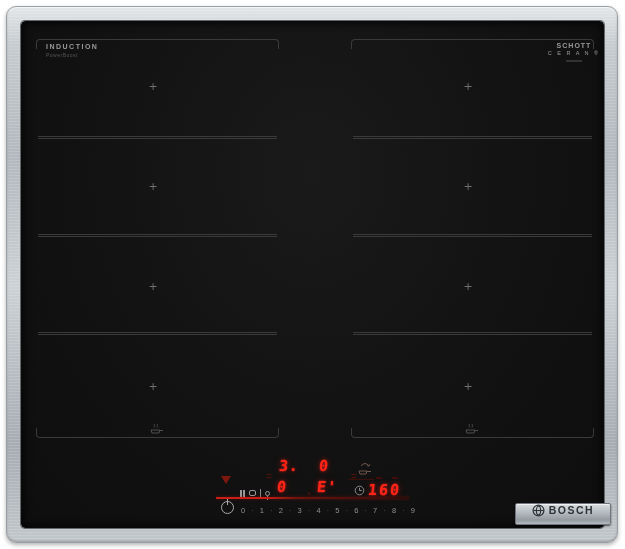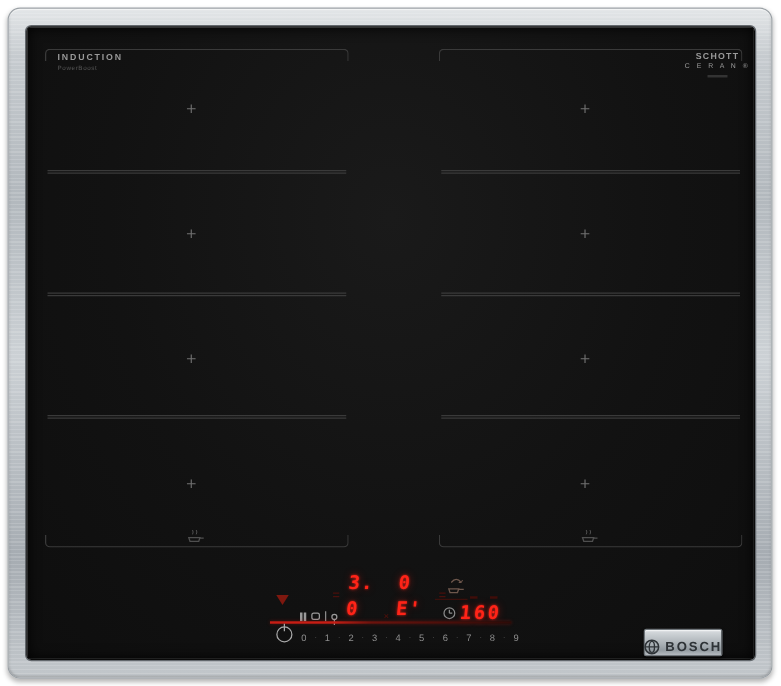--- a/index.html
+++ b/index.html
@@ -78,24 +78,24 @@
            box-shadow:0 0 3px rgba(200,30,20,.4);}
 
   .power{position:absolute;left:199px;top:479px;width:13px;height:13px;border:1.5px solid #a8a8a8;border-radius:50%;}
   .power::after{content:"";position:absolute;left:4.5px;top:-3px;width:1.5px;height:6px;background:#a8a8a8;}
 
   .scale{position:absolute;left:219px;top:483px;width:174px;height:11px;display:flex;align-items:center;justify-content:space-between;}
   .scale .num{font-size:7.5px;color:#8f8f8f;cursor:default;}
   .scale .dot{font-size:7px;color:#555;}
 
   
-  .badge{position:absolute;left:493px;top:481px;width:63px;height:22px;border-radius:2px;
+  .badge{position:absolute;left:493px;top:481px;width:96px;height:22px;border-radius:2px;
          background:linear-gradient(180deg,#d9dde0 0%,#aab1b6 55%,#929aa0 80%,#b4babf 100%);
          border:1px solid #6f757a;box-shadow:0 1px 2px rgba(0,0,0,.6), inset 0 1px 0 rgba(255,255,255,.6);
-         display:flex;align-items:flex-end;justify-content:center;gap:4px;}
+         display:flex;align-items:flex-start;justify-content:center;gap:4px;}
   .badge .btxt{font-size:10.5px;font-weight:bold;letter-spacing:1.5px;color:#2e3337;}
 
   svg{display:block;}
 </style>
 </head>
 <body>
 
 <div class="shot">
   <div class="frame">
     <div class="glass">

